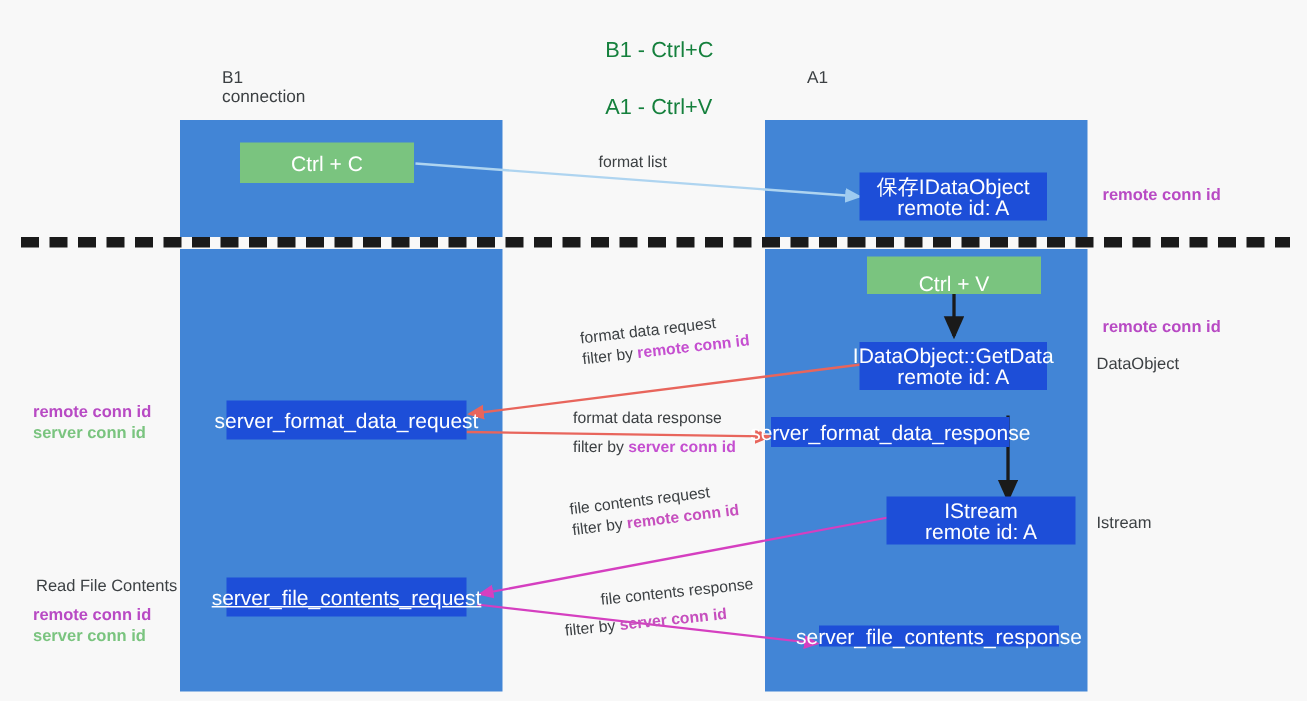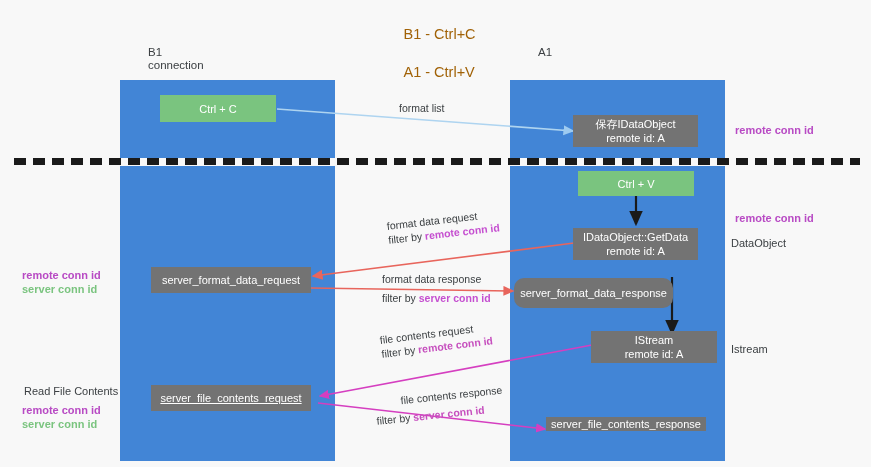--- a/index.html
+++ b/index.html
@@ -23,21 +23,21 @@
   }
 
   
   #title {
     position: absolute;
     left: 0; right: 0;
     top: 6px;
     text-align: center;
     font-size: 14.5px;
     line-height: 19px;
-    color: #a16207;
+    color: #15803d;
     white-space: pre;
   }
 
   
   .col-head {
     position: absolute;
     text-align: left;
     font-size: 11.5px;
     line-height: 13px;
     color: #3c4043;
@@ -48,27 +48,27 @@
 
   
   .node {
     position: absolute;
     box-sizing: border-box;
     display: flex;
     flex-direction: column;
     align-items: center;
     justify-content: center;
     color: #ffffff;
-    font-size: 11px;
+    font-size: 14px;
     line-height: 14px;
     text-align: center;
     white-space: nowrap;
   }
   .node.green  { background: #7ac47f; }
-  .node.orange { background: #737373; }
+  .node.orange { background: #1d4ed8; }
   .node .ln { display: block; }
 
   
   .side-label {
     position: absolute;
     font-size: 11px;
     line-height: 14px;
     color: #3c4043;
     white-space: nowrap;
   }
@@ -144,34 +144,34 @@
 
 <div class="node green" style="left:160px; top:95px; width:116px; height:27px;">
   <span class="ln">Ctrl + C</span>
 </div>
 
 <div class="node orange" style="left:573px; top:115px; width:125px; height:32px;">
   <span class="ln">保存IDataObject</span>
   <span class="ln">remote id: A</span>
 </div>
 
-<div class="node green" style="left:578px; top:171px; width:116px; height:25px;">
+<div class="node green" style="left:578px; top:171px; width:116px; height:25px;justify-content:flex-end;">
   <span class="ln">Ctrl + V</span>
 </div>
 
 <div class="node orange" style="left:573px; top:228px; width:125px; height:32px;">
   <span class="ln">IDataObject::GetData</span>
   <span class="ln">remote id: A</span>
 </div>
 
 <div class="node orange" style="left:151px; top:267px; width:160px; height:26px;">
   <span class="ln">server_format_data_request</span>
 </div>
 
-<div class="node orange" style="left:514px; top:278px; width:159px; height:30px;border-radius:10px;">
+<div class="node orange" style="left:514px; top:278px; width:159px; height:20px;">
   <span class="ln">server_format_data_response</span>
 </div>
 
 <div class="node orange" style="left:591px; top:331px; width:126px; height:32px;">
   <span class="ln">IStream</span>
   <span class="ln">remote id: A</span>
 </div>
 
 <div class="node orange" style="left:151px; top:385px; width:160px; height:26px;text-decoration:underline;">
   <span class="ln">server_file_contents_request</span>

